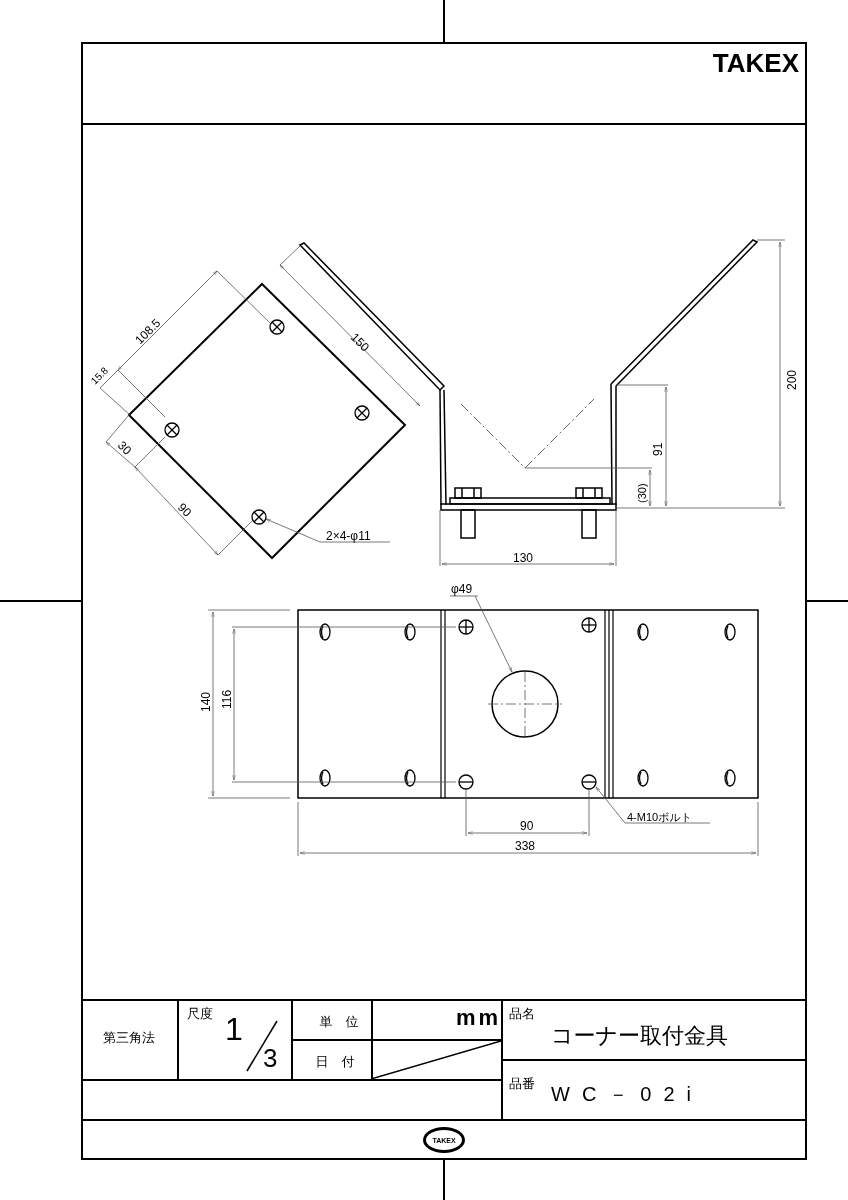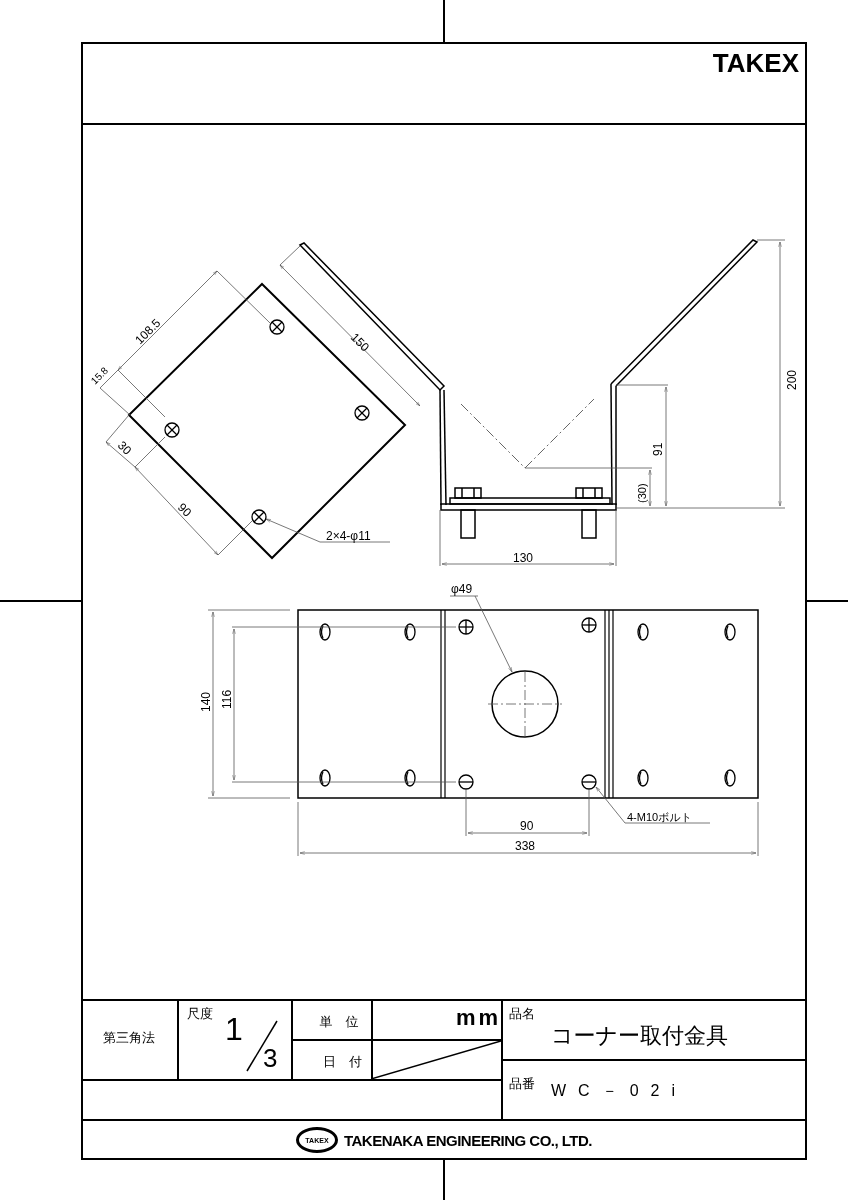--- a/index.html
+++ b/index.html
@@ -234,28 +234,27 @@
   <div class="cell small" style="left:106px;top:6px;">尺度</div>
   <div class="cell" style="left:144px;top:12px;font-size:32px;font-family:'Liberation Sans',sans-serif;">1</div>
   <svg class="cell" style="left:160px;top:18px;" width="40" height="58">
     <line x1="36" y1="4" x2="6" y2="54" stroke="#000" stroke-width="1.5"></line>
   </svg>
   <div class="cell" style="left:182px;top:44px;font-size:26px;font-family:'Liberation Sans',sans-serif;">3</div>
 
   <div class="cell small" style="left:210px;top:14px;width:96px;text-align:center;">単　位</div>
   <div class="cell" style="left:290px;top:6px;width:130px;text-align:right;font-size:22px;font-weight:bold;letter-spacing:3px;font-family:'Liberation Sans',sans-serif;">mm</div>
 
-  <div class="cell small" style="left:201px;top:54px;width:80px;text-align:right;">日　付</div>
+  <div class="cell small" style="left:214px;top:54px;width:80px;text-align:center;">日　付</div>
   <svg class="cell" style="left:290px;top:40px;" width="130" height="40">
     <line x1="0" y1="40" x2="130" y2="2" stroke="#000" stroke-width="1.5"></line>
   </svg>
 
   <div class="cell small" style="left:428px;top:6px;">品名</div>
   <div class="cell" style="left:470px;top:22px;font-size:22px;">コーナー取付金具</div>
 
   <div class="cell small" style="left:428px;top:76px;">品番</div>
-  <div class="cell" style="left:470px;top:82px;font-size:16px;letter-spacing:12px;font-family:'Liberation Sans',sans-serif;">WC－02i</div>
+  <div class="cell" style="left:470px;top:82px;font-size:20px;letter-spacing:12px;font-family:'Liberation Sans',sans-serif;">WC－02i</div>
 </div>
 
 <div class="footer">
   <div class="footer-logo">TAKEX</div>
-  <div class="footer-name">TAKENAKA ENGINEERING CO., LTD.</div>
 </div>
 
 </body></html>

